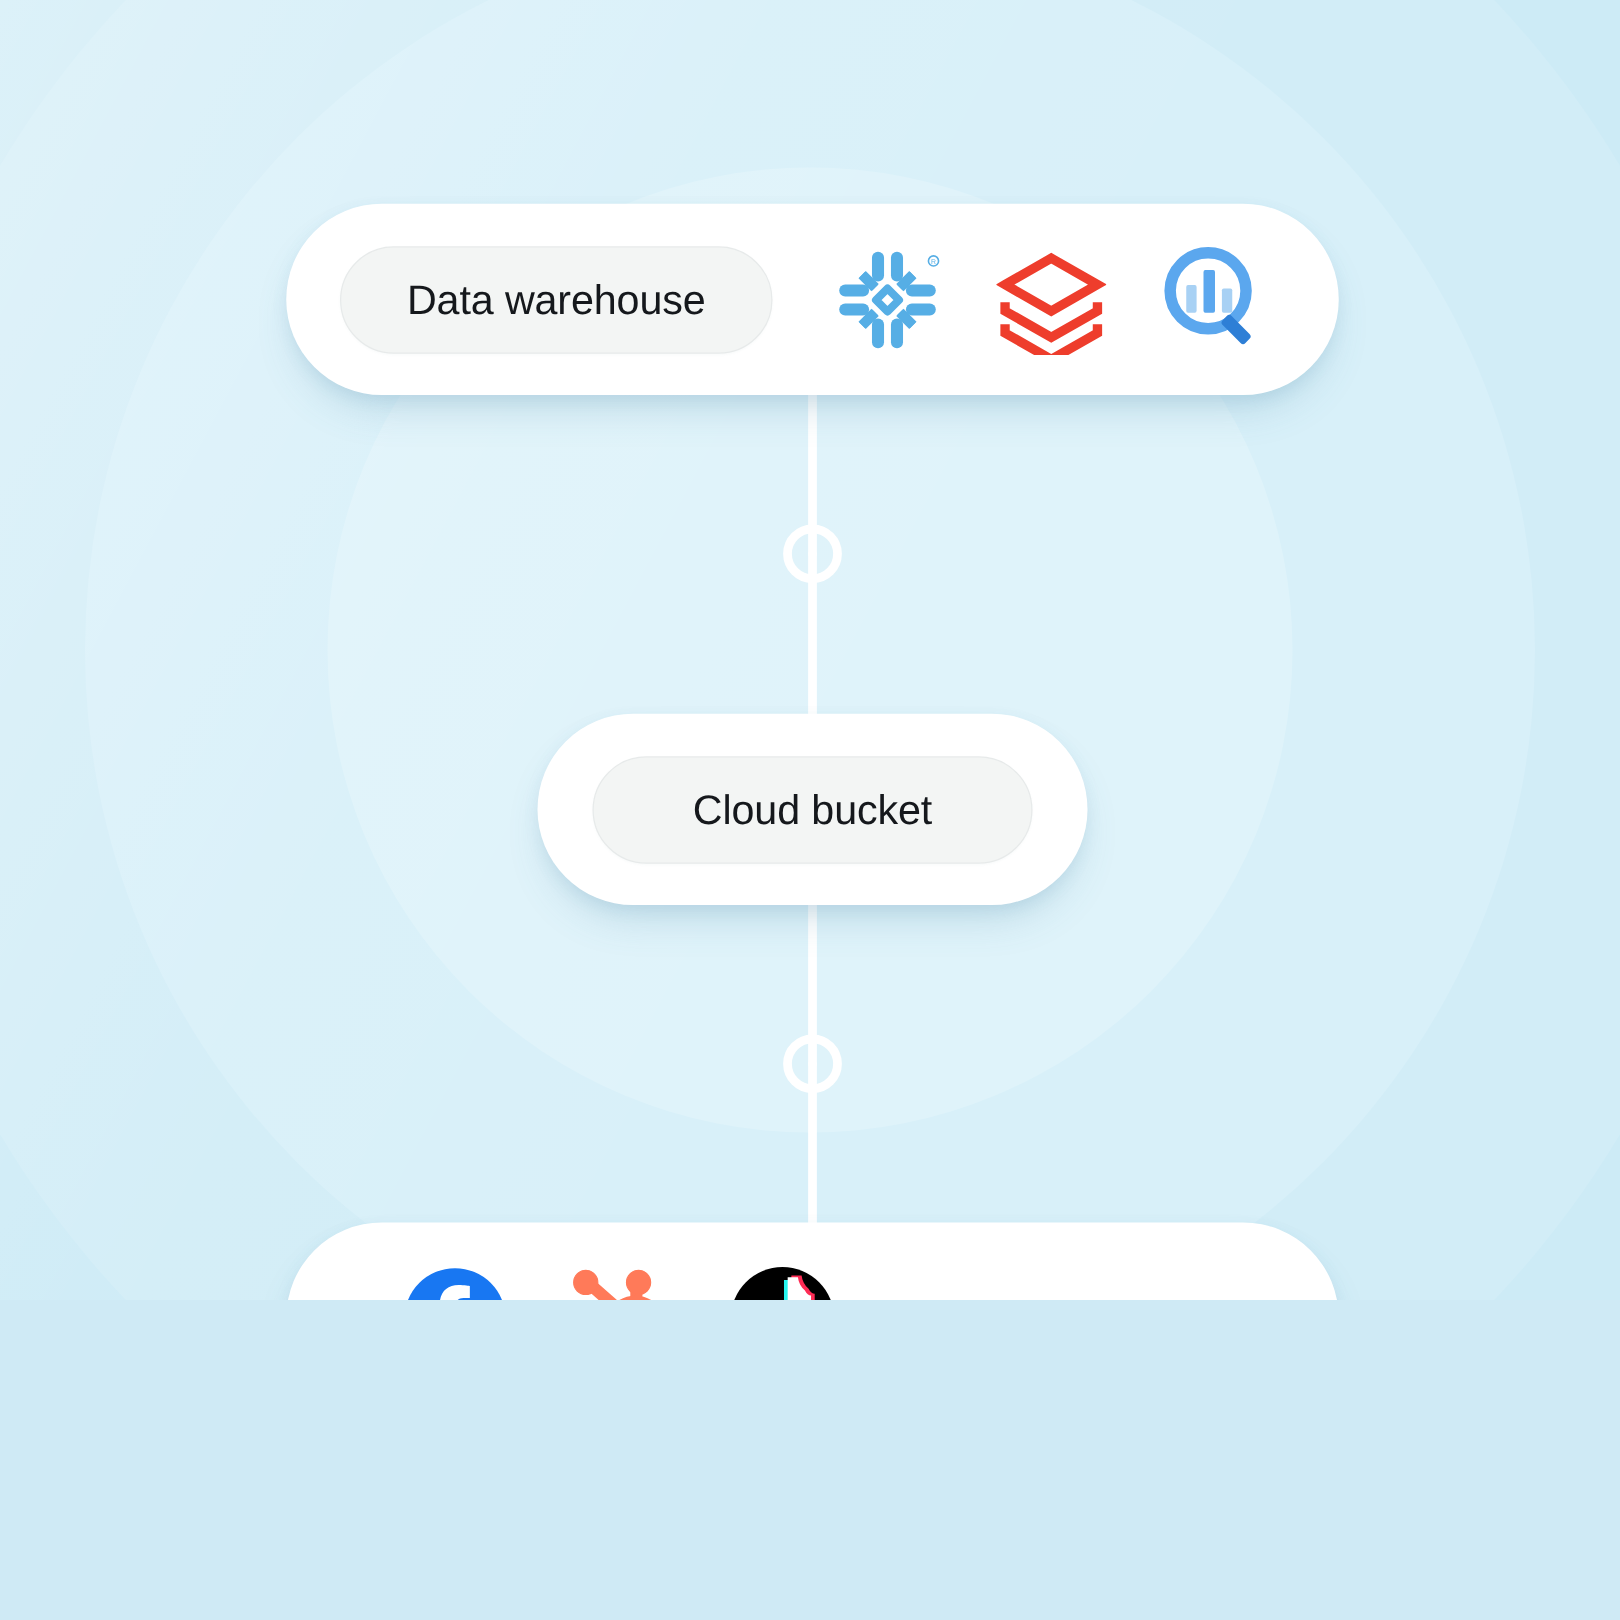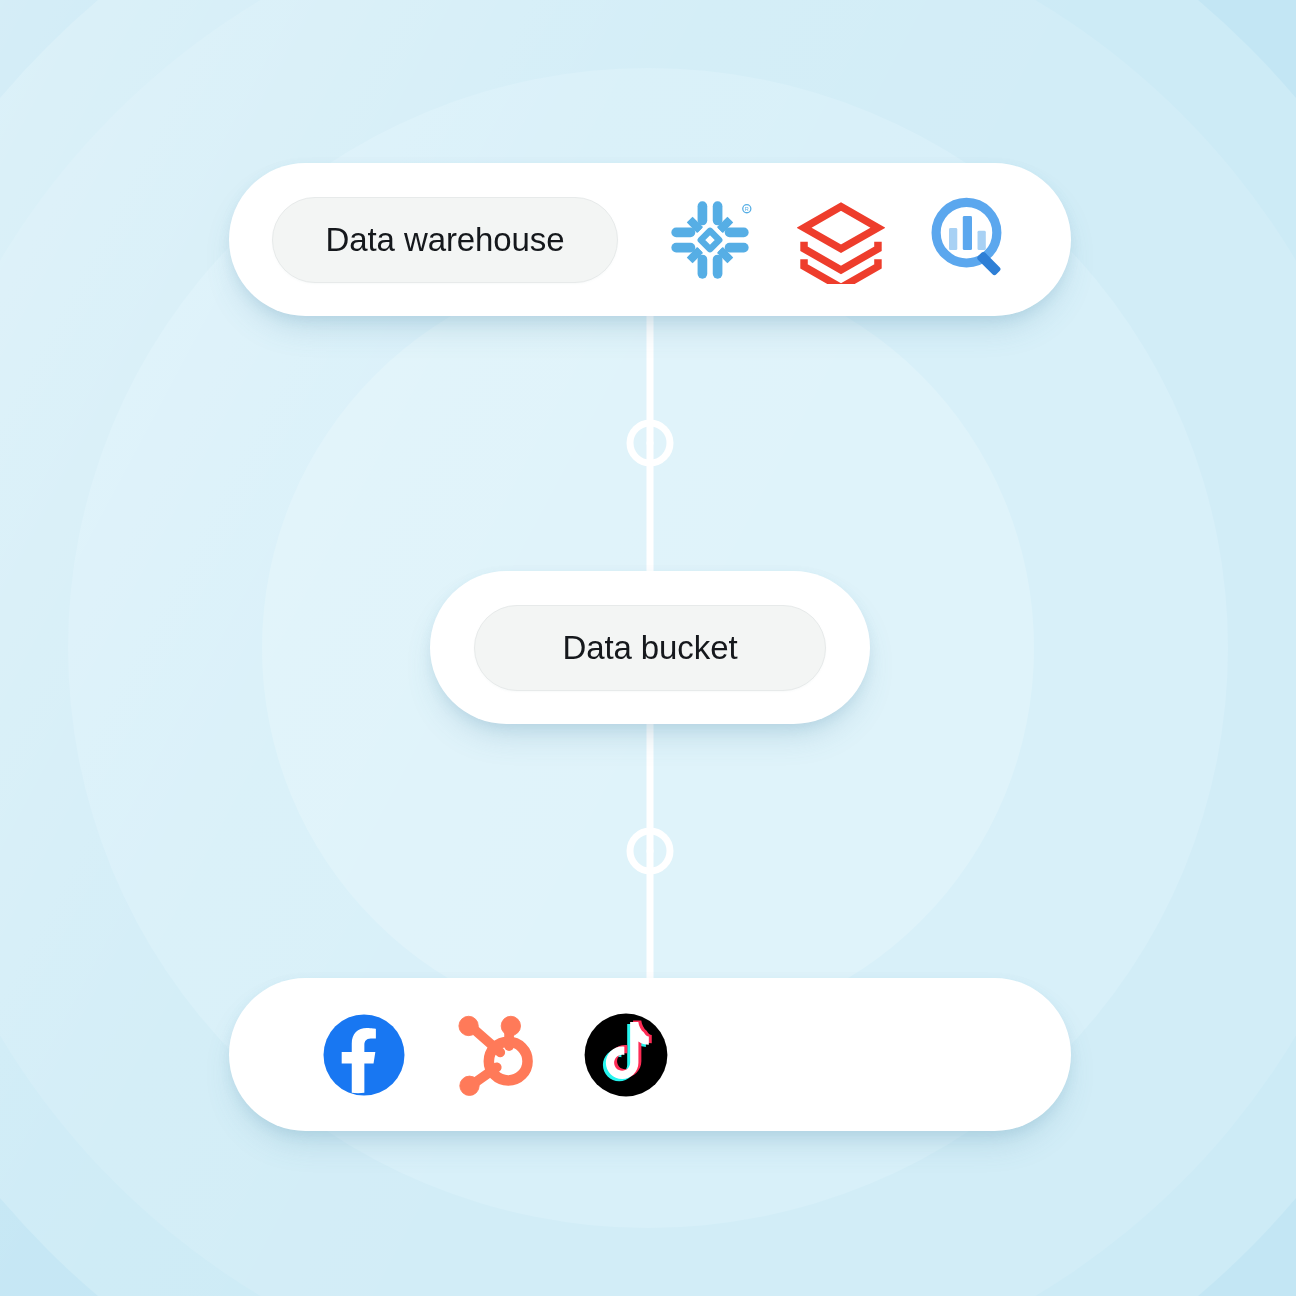--- a/index.html
+++ b/index.html
@@ -3,21 +3,21 @@
 <meta charset="utf-8">
 <style>
   html, body {
     margin: 0;
     padding: 0;
     background: #cfeaf5;
   }
   #stage {
     position: relative;
     width: 1296px;
-    height: 1296px;
+    height: 1040px;
     overflow: hidden;
     font-family: "Liberation Sans", sans-serif;
     background: #737373;
   }
 
   
   .bg-layer {
     position: absolute;
     inset: 0;
     z-index: 0;
@@ -215,21 +215,21 @@
           <rect x="56" y="40" width="9" height="21" rx="1.6" fill="#A8D1F4"></rect>
           <rect x="63" y="62" width="11" height="28" rx="3" fill="#2E7FD6" transform="rotate(-45 68 76)"></rect>
         </svg>
       </div>
 
     </div>
   </div>
 
   <div class="card card-mid">
     <div class="label-pill pill-mid">
-      <span class="label-text">Data bucket</span>
+      <span class="label-text">Cloud bucket</span>
     </div>
   </div>
 
   <div class="card card-bottom">
 
     <div class="logo-row">
 
       <div class="logo-slot">
         <svg width="90" height="90" viewBox="0 0 100 100">
           <circle cx="50" cy="50" r="45" fill="#1877F2"></circle>

